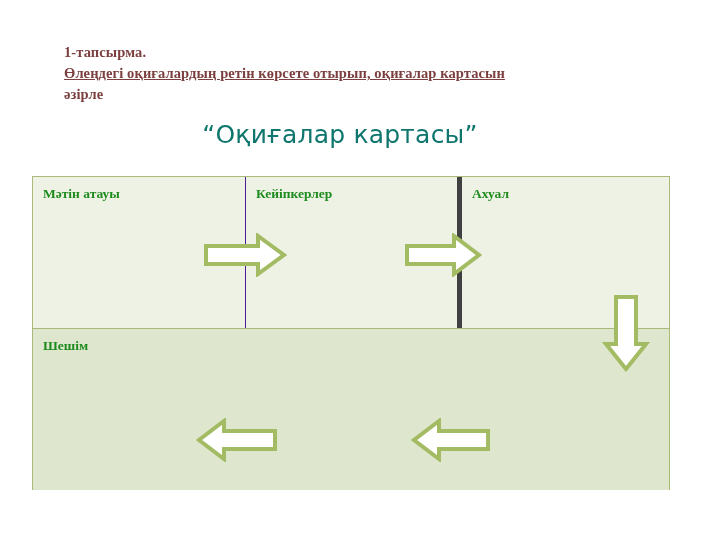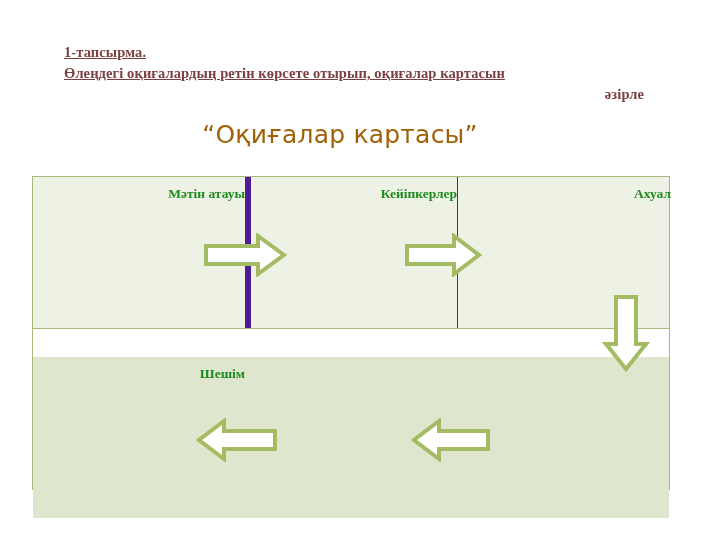--- a/index.html
+++ b/index.html
@@ -21,32 +21,32 @@
     left: 64px;
     top: 42px;
     width: 580px;
     color: #7c3f3f;
     font-family: "Liberation Serif", serif;
     font-weight: bold;
     font-size: 14.5px;
     line-height: 21px;
     letter-spacing: 0.1px;
   }
-  .task-line-1 { white-space: nowrap; text-decoration: underline; }
+  .task-line-1 { white-space: nowrap; }
   .task-line-2 { white-space: nowrap; text-decoration: underline; }
-  .task-line-3 { white-space: nowrap; text-align: right; }
+  .task-line-3 { white-space: nowrap; }
 
   
   .map-title {
     position: absolute;
     left: 0;
     top: 120px;
     width: 680px;
     text-align: center;
-    color: #a16207;
+    color: #0f766e;
     font-family: "DejaVu Sans", sans-serif;
     font-size: 25px;
     font-weight: 400;
     letter-spacing: 0.2px;
   }
 
   
   .events-table {
     position: absolute;
     left: 32px;
@@ -55,44 +55,42 @@
     height: 314px;
     border: 1px solid #a8b97a;
     box-sizing: border-box;
     border-collapse: collapse;
   }
   .table-row {
     position: absolute;
     left: 0;
     width: 100%;
     box-sizing: border-box;
-    text-align: right;
   }
   .row-top {
     top: 0;
     height: 152px;
     background: #eef2e4;
     border-bottom: 1px solid #a8b97a;
   }
   .row-bottom {
     top: 152px;
     height: 161px;
     background: #dee6cd;
-    margin-top: 28px;
   }
   .cell {
     position: absolute;
     top: 0;
     height: 100%;
     box-sizing: border-box;
     padding: 9px 0 0 10px;
   }
   .cell-1 { left: 0;     width: 212px; }
-  .cell-2 { left: 212px; width: 212px; border-left: 6px solid #4c1d95; }
-  .cell-3 { left: 424px; width: 214px; border-left: 1px solid #404040; }
+  .cell-2 { left: 212px; width: 212px; border-left: 1px solid #4c1d95; }
+  .cell-3 { left: 424px; width: 214px; border-left: 5px solid #404040; }
 
   .cell-label {
     color: #1e8b1e;
     font-family: "Liberation Serif", serif;
     font-weight: bold;
     font-size: 13.5px;
     line-height: 16px;
     white-space: nowrap;
   }
 

